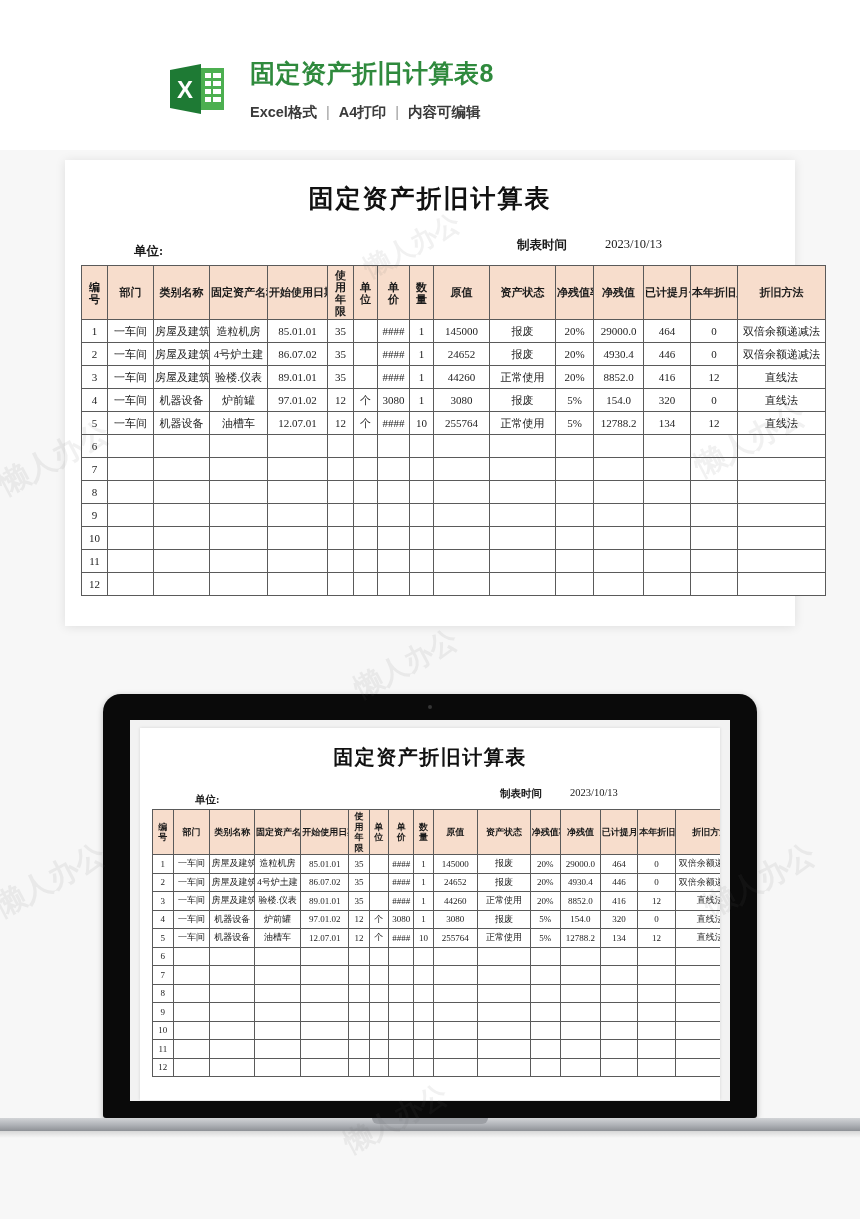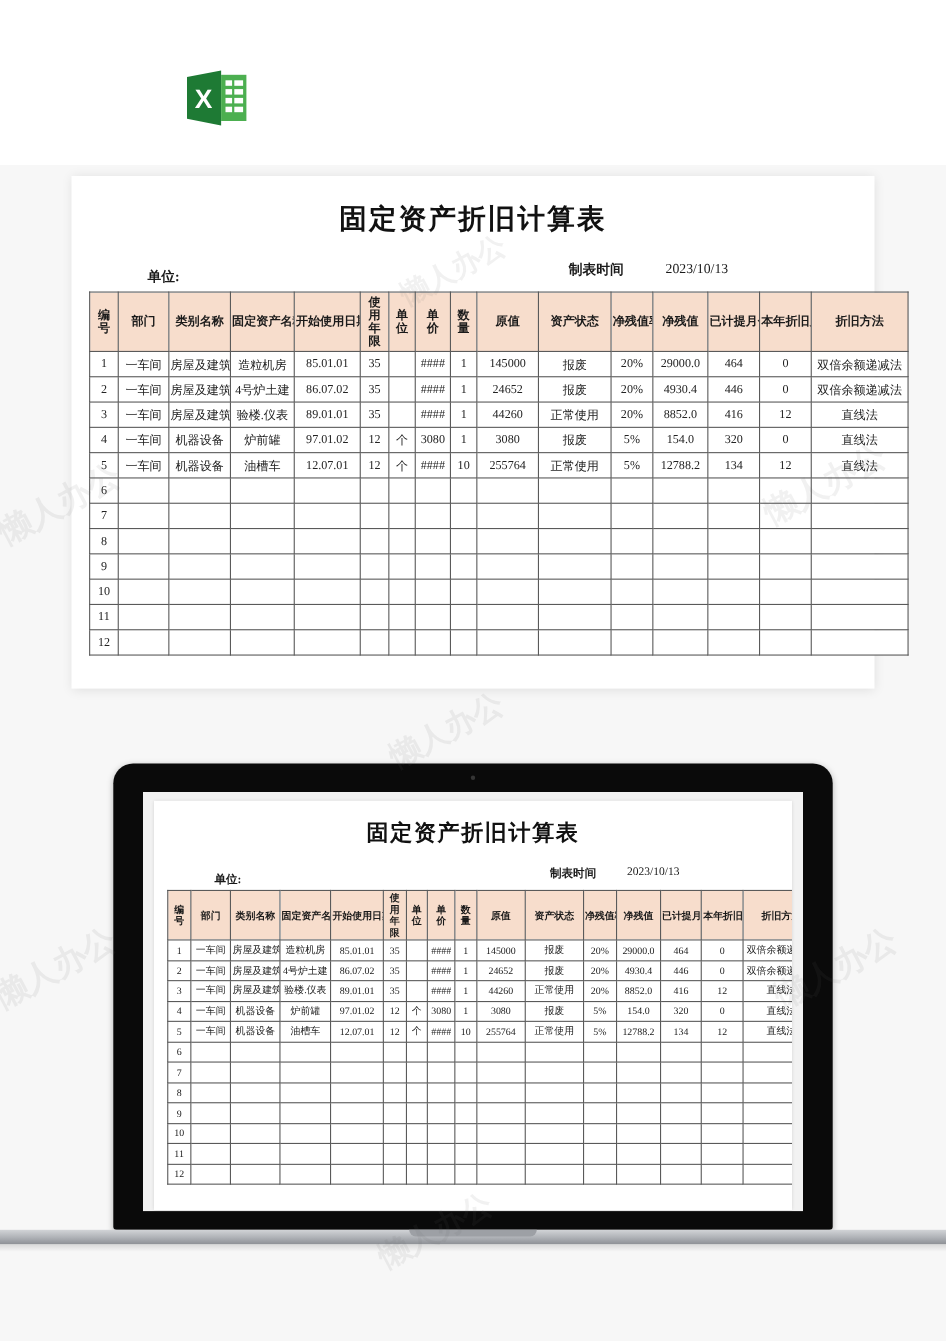--- a/index.html
+++ b/index.html
@@ -146,20 +146,22 @@
           <rect x="37" y="21" width="6" height="5" fill="#ffffff"></rect>
           <rect x="45" y="21" width="8" height="5" fill="#ffffff"></rect>
           <rect x="37" y="29" width="6" height="5" fill="#ffffff"></rect>
           <rect x="45" y="29" width="8" height="5" fill="#ffffff"></rect>
           <rect x="37" y="37" width="6" height="5" fill="#ffffff"></rect>
           <rect x="45" y="37" width="8" height="5" fill="#ffffff"></rect>
           <text x="17" y="38" font-family="Liberation Sans, sans-serif" font-size="24" font-weight="bold" fill="#ffffff" text-anchor="middle">X</text>
         </svg>
       </div>
       <div class="hdr-text">
+        <div class="hdr-title">固定资产折旧计算表8</div>
+        <div class="hdr-sub"><span>Excel格式</span><span class="sep">|</span><span>A4打印</span><span class="sep">|</span><span>内容可编辑</span></div>
       </div>
     </div>
   </div>
 
   <div class="wm" style="left:360px; top:228px; font-size:26px;">懒人办公</div>
   <div class="wm" style="left:-6px; top:438px; font-size:30px;">懒人办公</div>
   <div class="wm" style="left:690px; top:420px; font-size:30px;">懒人办公</div>
   <div class="wm" style="left:350px; top:645px; font-size:28px;">懒人办公</div>
   <div class="wm" style="left:-10px; top:860px; font-size:30px;">懒人办公</div>
   <div class="wm" style="left:700px; top:860px; font-size:30px;">懒人办公</div>

